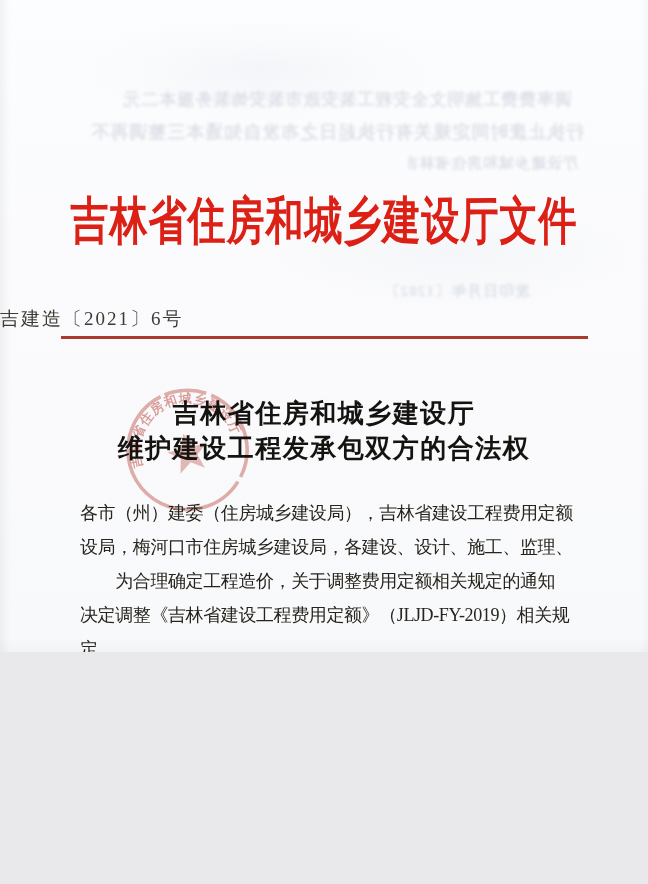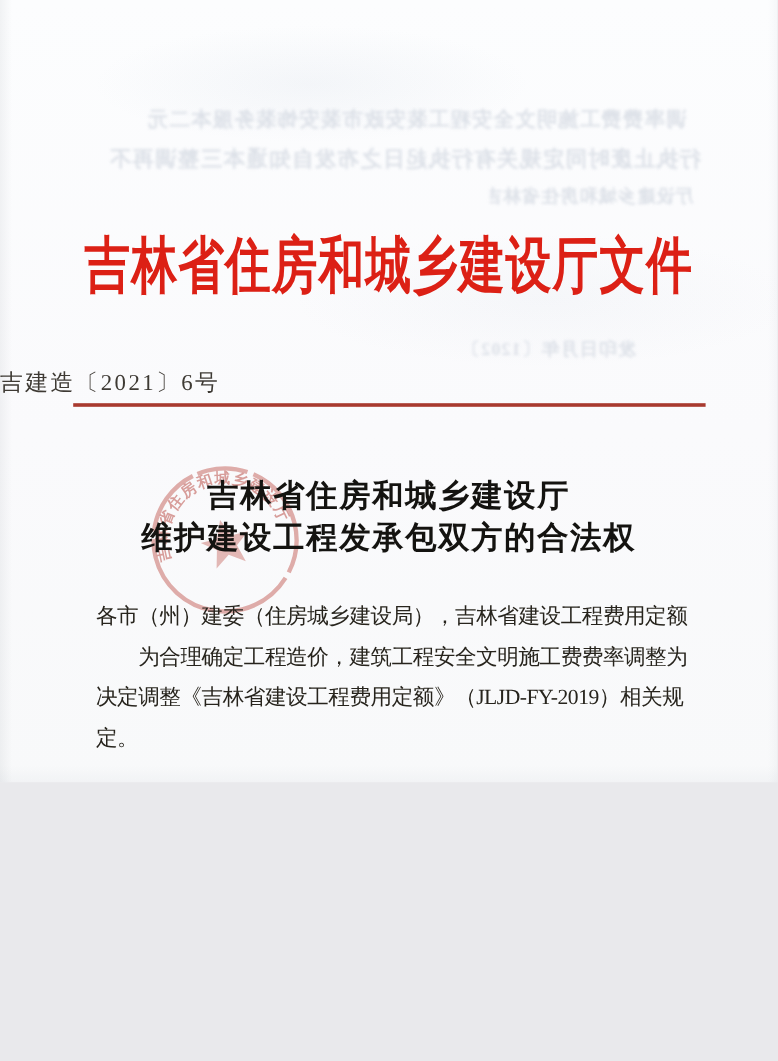--- a/index.html
+++ b/index.html
@@ -89,21 +89,22 @@
     </text>
   </svg>
 
   <div class="doc-title">
     <div>吉林省住房和城乡建设厅</div>
     <div>维护建设工程发承包双方的合法权</div>
   </div>
 
   <div class="body-text">
     <div class="line">各市（州）建委（住房城乡建设局），吉林省建设工程费用定额</div>
-    <div class="line">　　为合理确定工程造价，建筑工程安全文明施工费费率调整为</div>
+    <div class="line">设局，梅河口市住房城乡建设局，各建设、设计、施工、监理、</div>
+    <div class="line">　　为合理确定工程造价，关于调整费用定额相关规定的通知</div>
     <div class="line">决定调整《吉林省建设工程费用定额》（JLJD-FY-2019）相关规</div>
     <div class="line">定。</div>
   </div>
 
   <div class="watermark">
     <svg width="30" height="24" viewBox="0 0 30 24">
       <ellipse cx="11" cy="9.5" rx="9.5" ry="8" fill="none" stroke="#9bb18f" stroke-width="1.6"></ellipse>
       <path d="M 5.5,15.5 L 3.5,20 L 9,17" fill="none" stroke="#9bb18f" stroke-width="1.6" stroke-linejoin="round"></path>
       <ellipse cx="21.5" cy="14.5" rx="7.5" ry="6.3" fill="#fbfbfc" stroke="#9bb18f" stroke-width="1.6"></ellipse>
       <path d="M 26.5,19.5 L 28,23 L 23.5,21" fill="none" stroke="#9bb18f" stroke-width="1.6" stroke-linejoin="round"></path>

